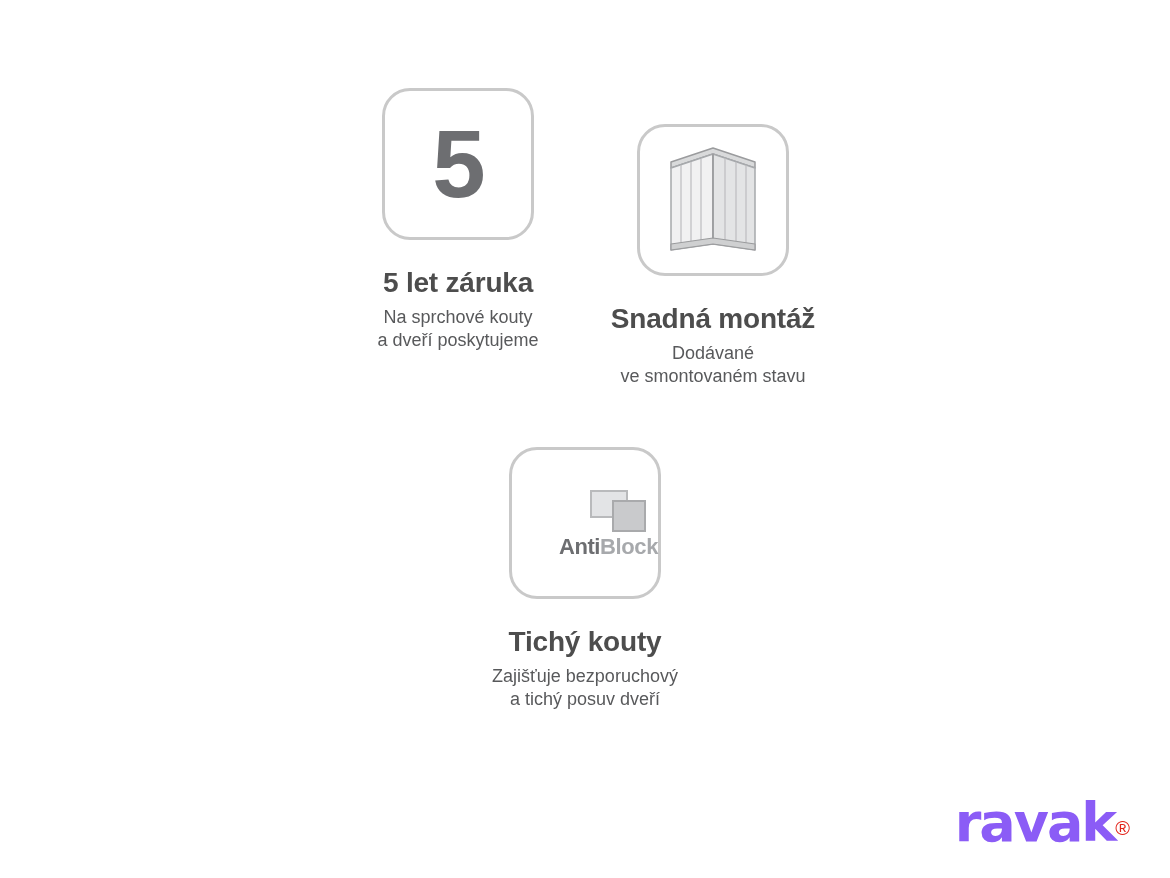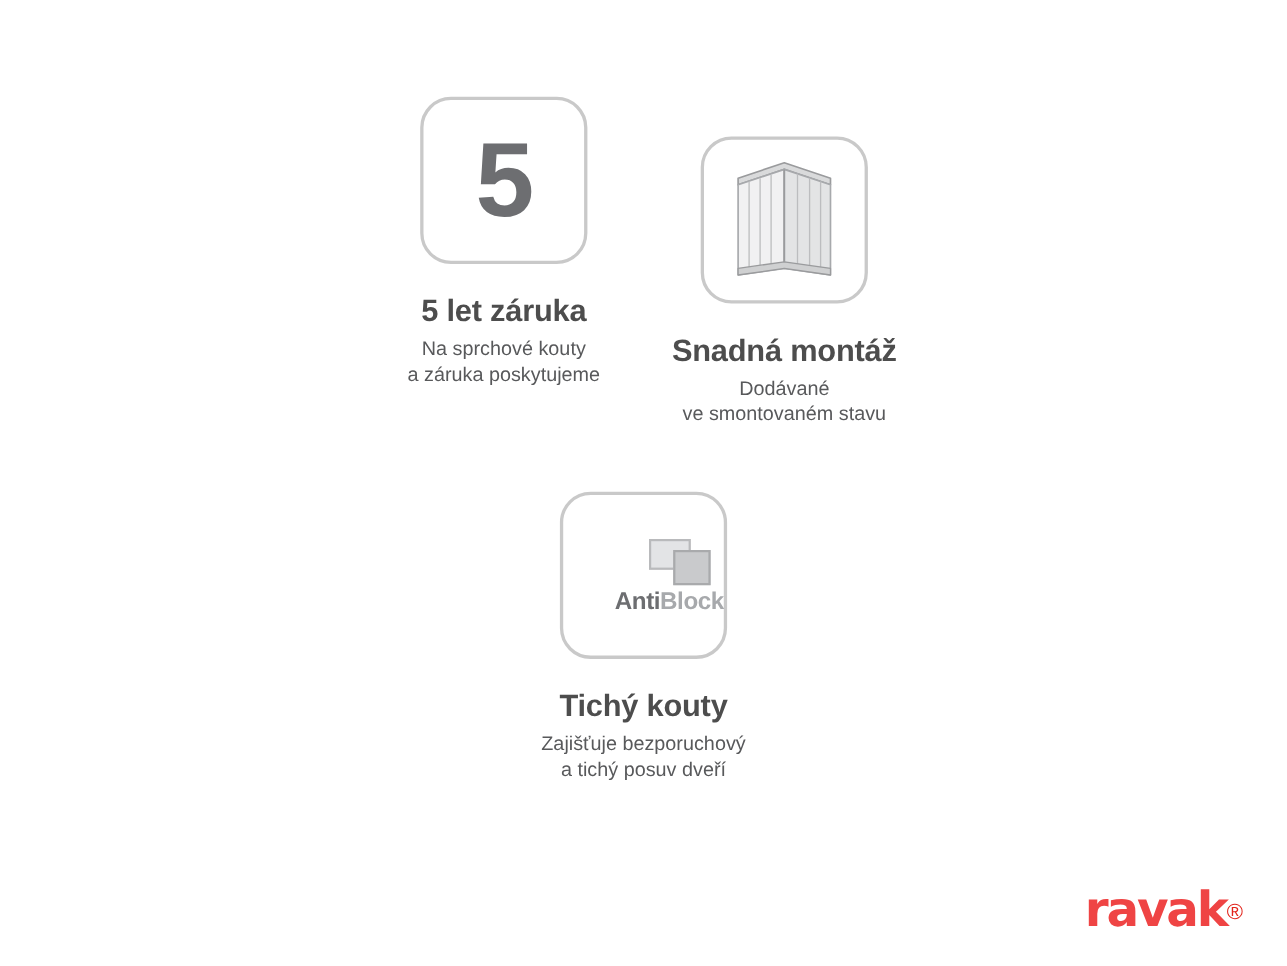--- a/index.html
+++ b/index.html
@@ -102,23 +102,23 @@
   .ab-block { color: #a7a9ac; }
 
   
   .brand {
     position: absolute;
     right: 40px;
     bottom: 28px;
     text-align: right;
   }
   .brand-text {
-    font-size: 44px;
+    font-size: 54px;
     font-weight: bold;
-    color: #ef4444;
+    color: #8b5cf6;
     letter-spacing: -2px;
     line-height: 1;
     font-family: "DejaVu Sans", sans-serif;
   }
   .brand-reg {
     font-size: 20px;
     color: #e2231a;
     vertical-align: super;
     font-weight: normal;
     letter-spacing: 0;
@@ -129,21 +129,21 @@
 
 <div class="stage">
 
   <div class="feature feature-1">
     <div class="icon-box">
       <div class="big-number">5</div>
     </div>
     <div class="feature-title">5 let záruka</div>
     <div class="feature-desc">
       <span class="ln">Na sprchové kouty</span>
-      <span class="ln">a záruka poskytujeme</span>
+      <span class="ln">a dveří poskytujeme</span>
     </div>
   </div>
 
   <div class="feature feature-2">
     <div class="icon-box">
       <svg class="shower-svg" width="104" height="112" viewBox="0 0 104 112">
 
         <polygon points="10,18 52,4 94,18 94,24 52,10 10,24" fill="#d9dadb" stroke="#9a9b9d" stroke-width="1.5" stroke-linejoin="round"></polygon>
 
         <polygon points="10,24 52,10 52,100 10,106" fill="#f1f1f2" stroke="#a7a9ac" stroke-width="1.5" stroke-linejoin="round"></polygon>

